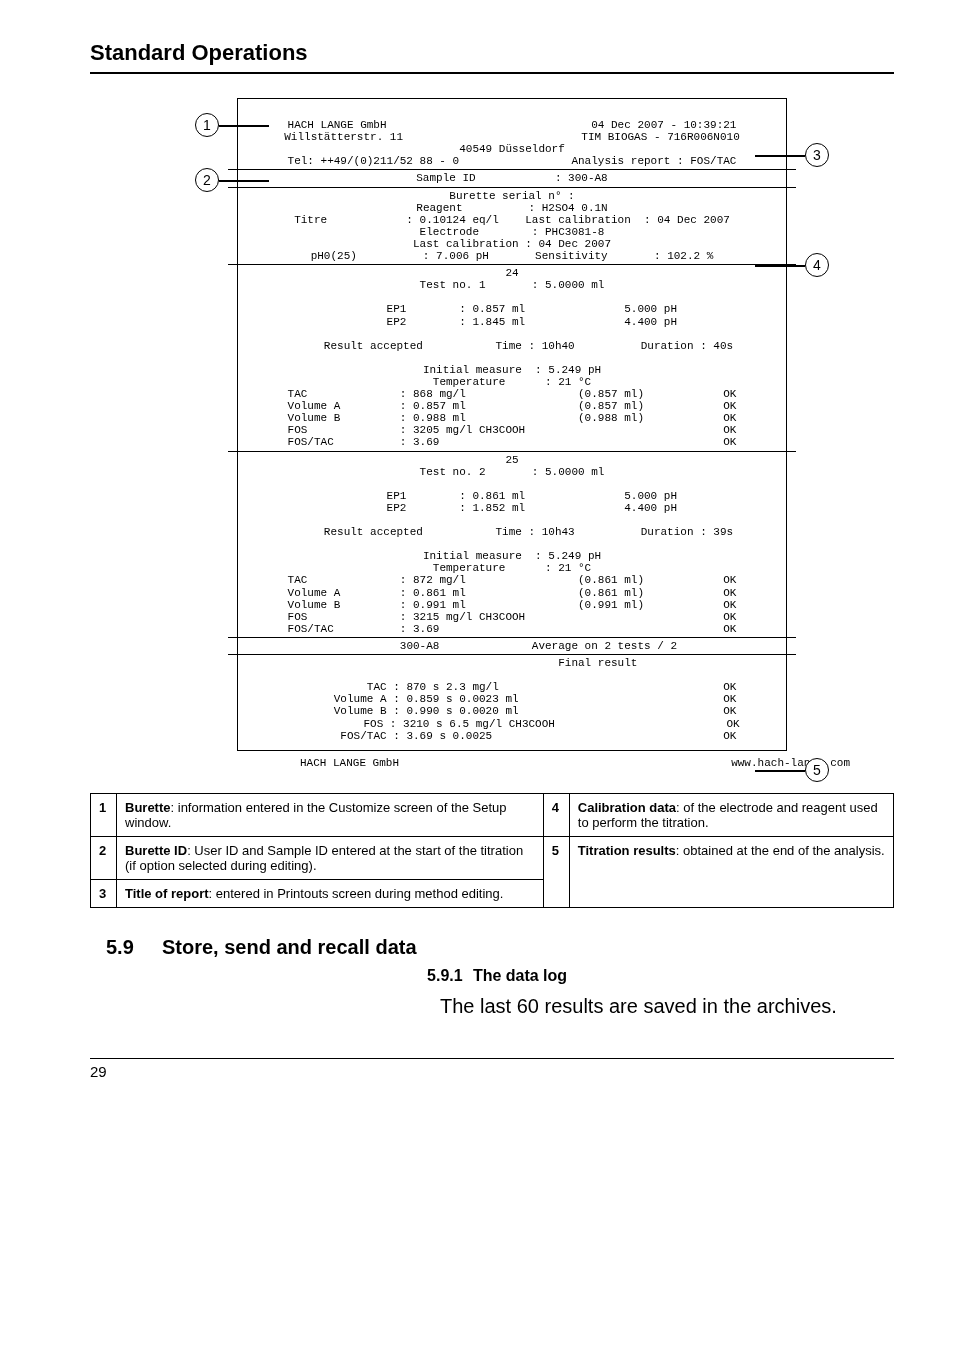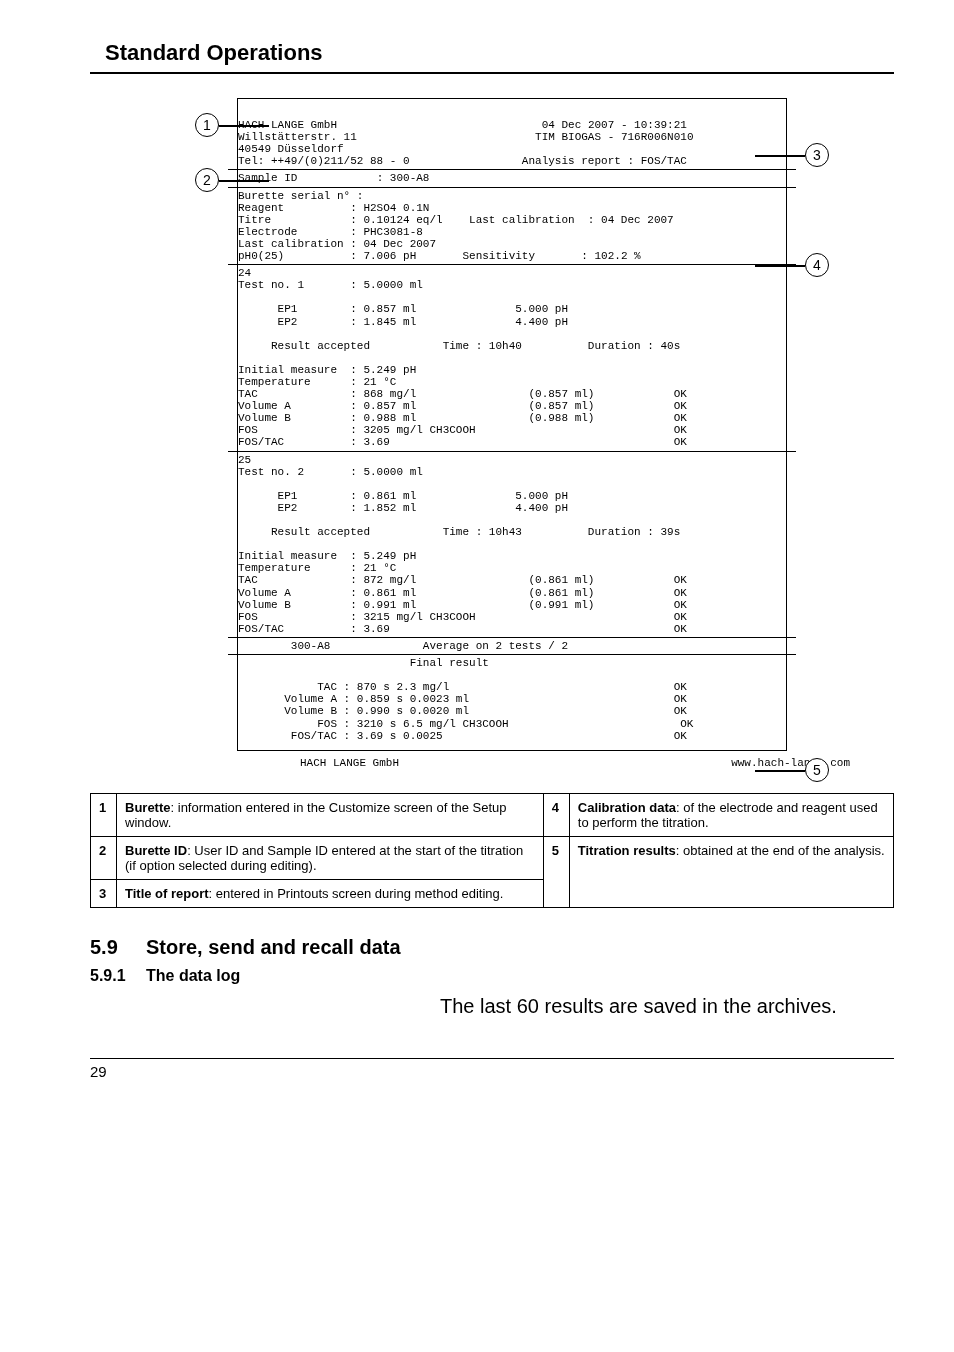--- a/index.html
+++ b/index.html
@@ -9,21 +9,21 @@
     background: #fff;
     color: #000;
     width: 954px;
   }
   .page {
     padding: 40px 60px 20px 90px;
   }
   .header-title {
     font-size: 22px;
     font-weight: bold;
-    margin: 0 0 6px 15px;
+    margin: 0 0 6px 0;
   }
   .rule {
     border: 0;
     border-top: 2px solid #000;
     margin: 0 0 24px 0;
   }
   .figure-caption {
     font-size: 15px;
     font-weight: bold;
     margin: 0 0 10px 0;
@@ -36,20 +36,21 @@
   .printout {
     border: 1.5px solid #000;
     font-family: "Courier New", Courier, monospace;
     font-size: 11px;
     line-height: 1.1;
     white-space: pre;
     padding: 8px 0;
     width: 550px;
     margin-left: 40px;
     position: relative;
+    text-align: center;
   }
   .hr-thin { border: 0; border-top: 1px solid #000; margin: 2px -10px; }
   .callout-circle {
     width: 24px; height: 24px;
     border: 1.5px solid #000;
     border-radius: 50%;
     display: flex;
     align-items: center;
     justify-content: center;
     font-family: Arial, sans-serif;
@@ -91,22 +92,22 @@
     padding: 6px 8px;
     vertical-align: top;
   }
   .legend-table td.num {
     width: 26px;
     font-weight: bold;
     text-align: left;
   }
   .sec-num { font-weight: bold; font-size: 20px; display: inline-block; width: 56px; }
   .sec-num-sub { font-weight: bold; font-size: 16px; display: inline-block; width: 56px; }
-  h2.section { font-size: 20px; margin: 28px 0 6px 0; }
-  h3.subsection { font-size: 16px; margin: 8px 0 0 0; }
+  h2.section { font-size: 20px; margin: 28px 0 6px 16px; }
+  h3.subsection { font-size: 16px; margin: 8px 0 0 0; text-align: center; }
   .body-text {
     font-size: 20px;
     margin: 10px 0 0 350px;
     max-width: 460px;
   }
   .page-bottom {
     position: relative;
     margin-top: 40px;
   }
   .page-num {

